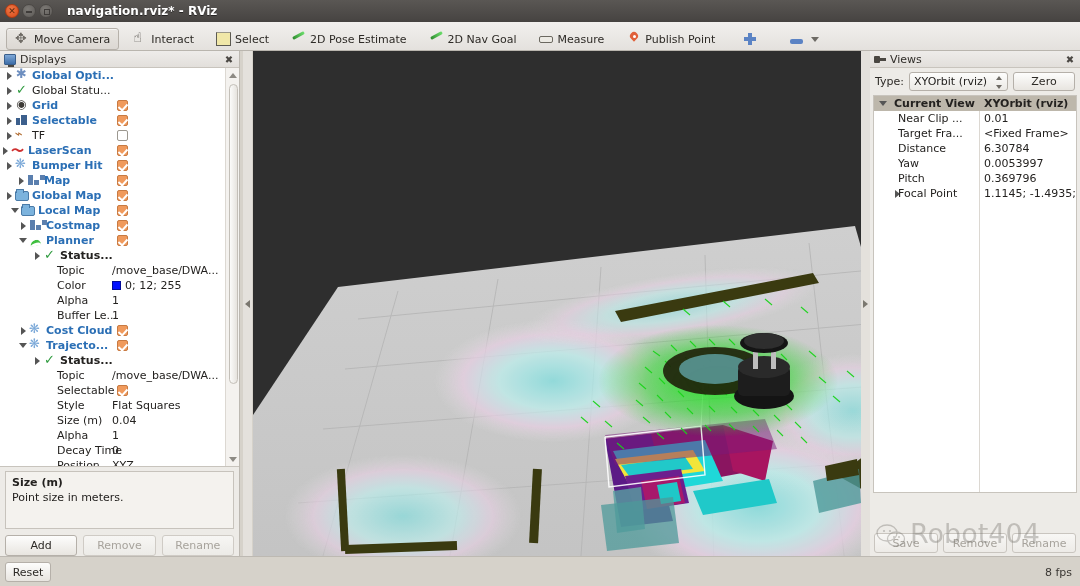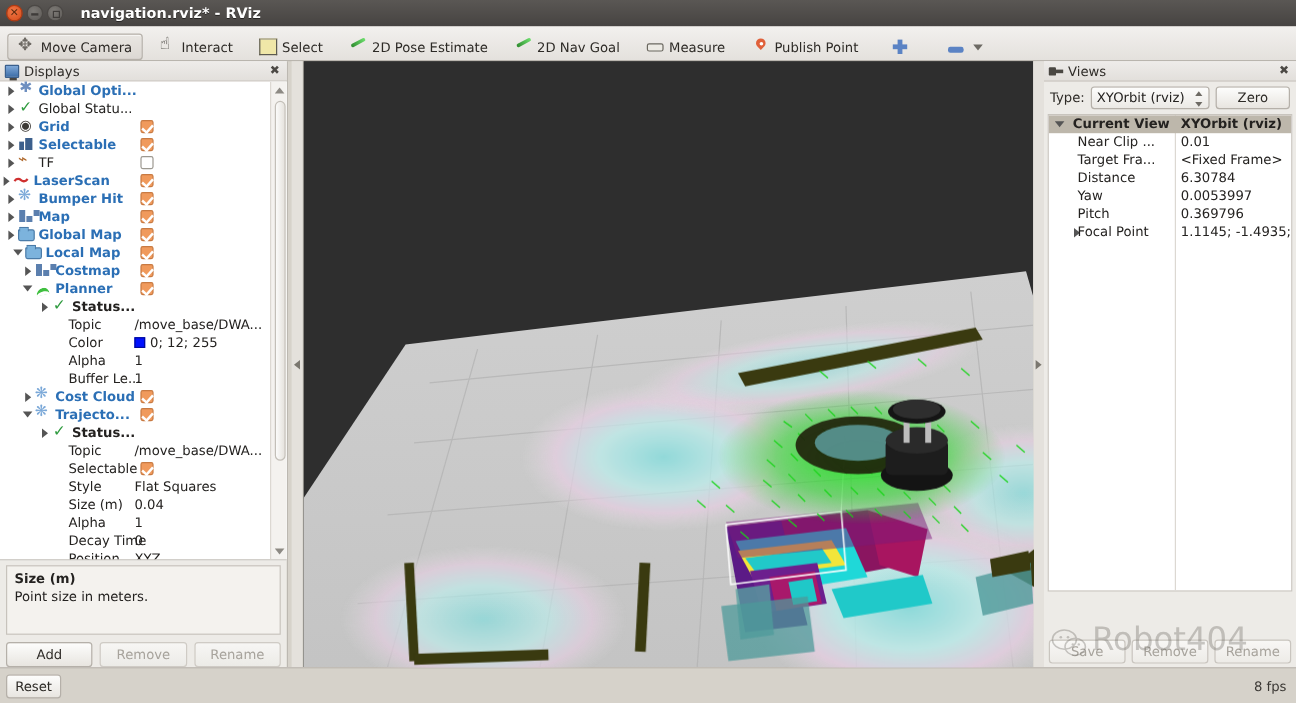--- a/index.html
+++ b/index.html
@@ -306,21 +306,21 @@
               <span class="titm-ic ii-laser"></span>
               <span class="tlabel">LaserScan</span>
               <span class="tchk"></span>
             </div>
             <div class="trow trow-rel" style="padding-left: 4px;">
               <span class="tw-arrow closed"></span>
               <span class="titm-ic ii-dots"></span>
               <span class="tlabel">Bumper Hit</span>
               <span class="tchk"></span>
             </div>
-            <div class="trow trow-rel" style="padding-left: 4px;">
+            <div class="trow trow-rel" style="padding-left: 16px;">
               <span class="tw-arrow closed"></span>
               <span class="titm-ic ii-map"></span>
               <span class="tlabel">Map</span>
               <span class="tchk"></span>
             </div>
             <div class="trow trow-rel" style="padding-left: 4px;">
               <span class="tw-arrow closed"></span>
               <span class="titm-ic ii-folder"></span>
               <span class="tlabel">Global Map</span>
               <span class="tchk"></span>

